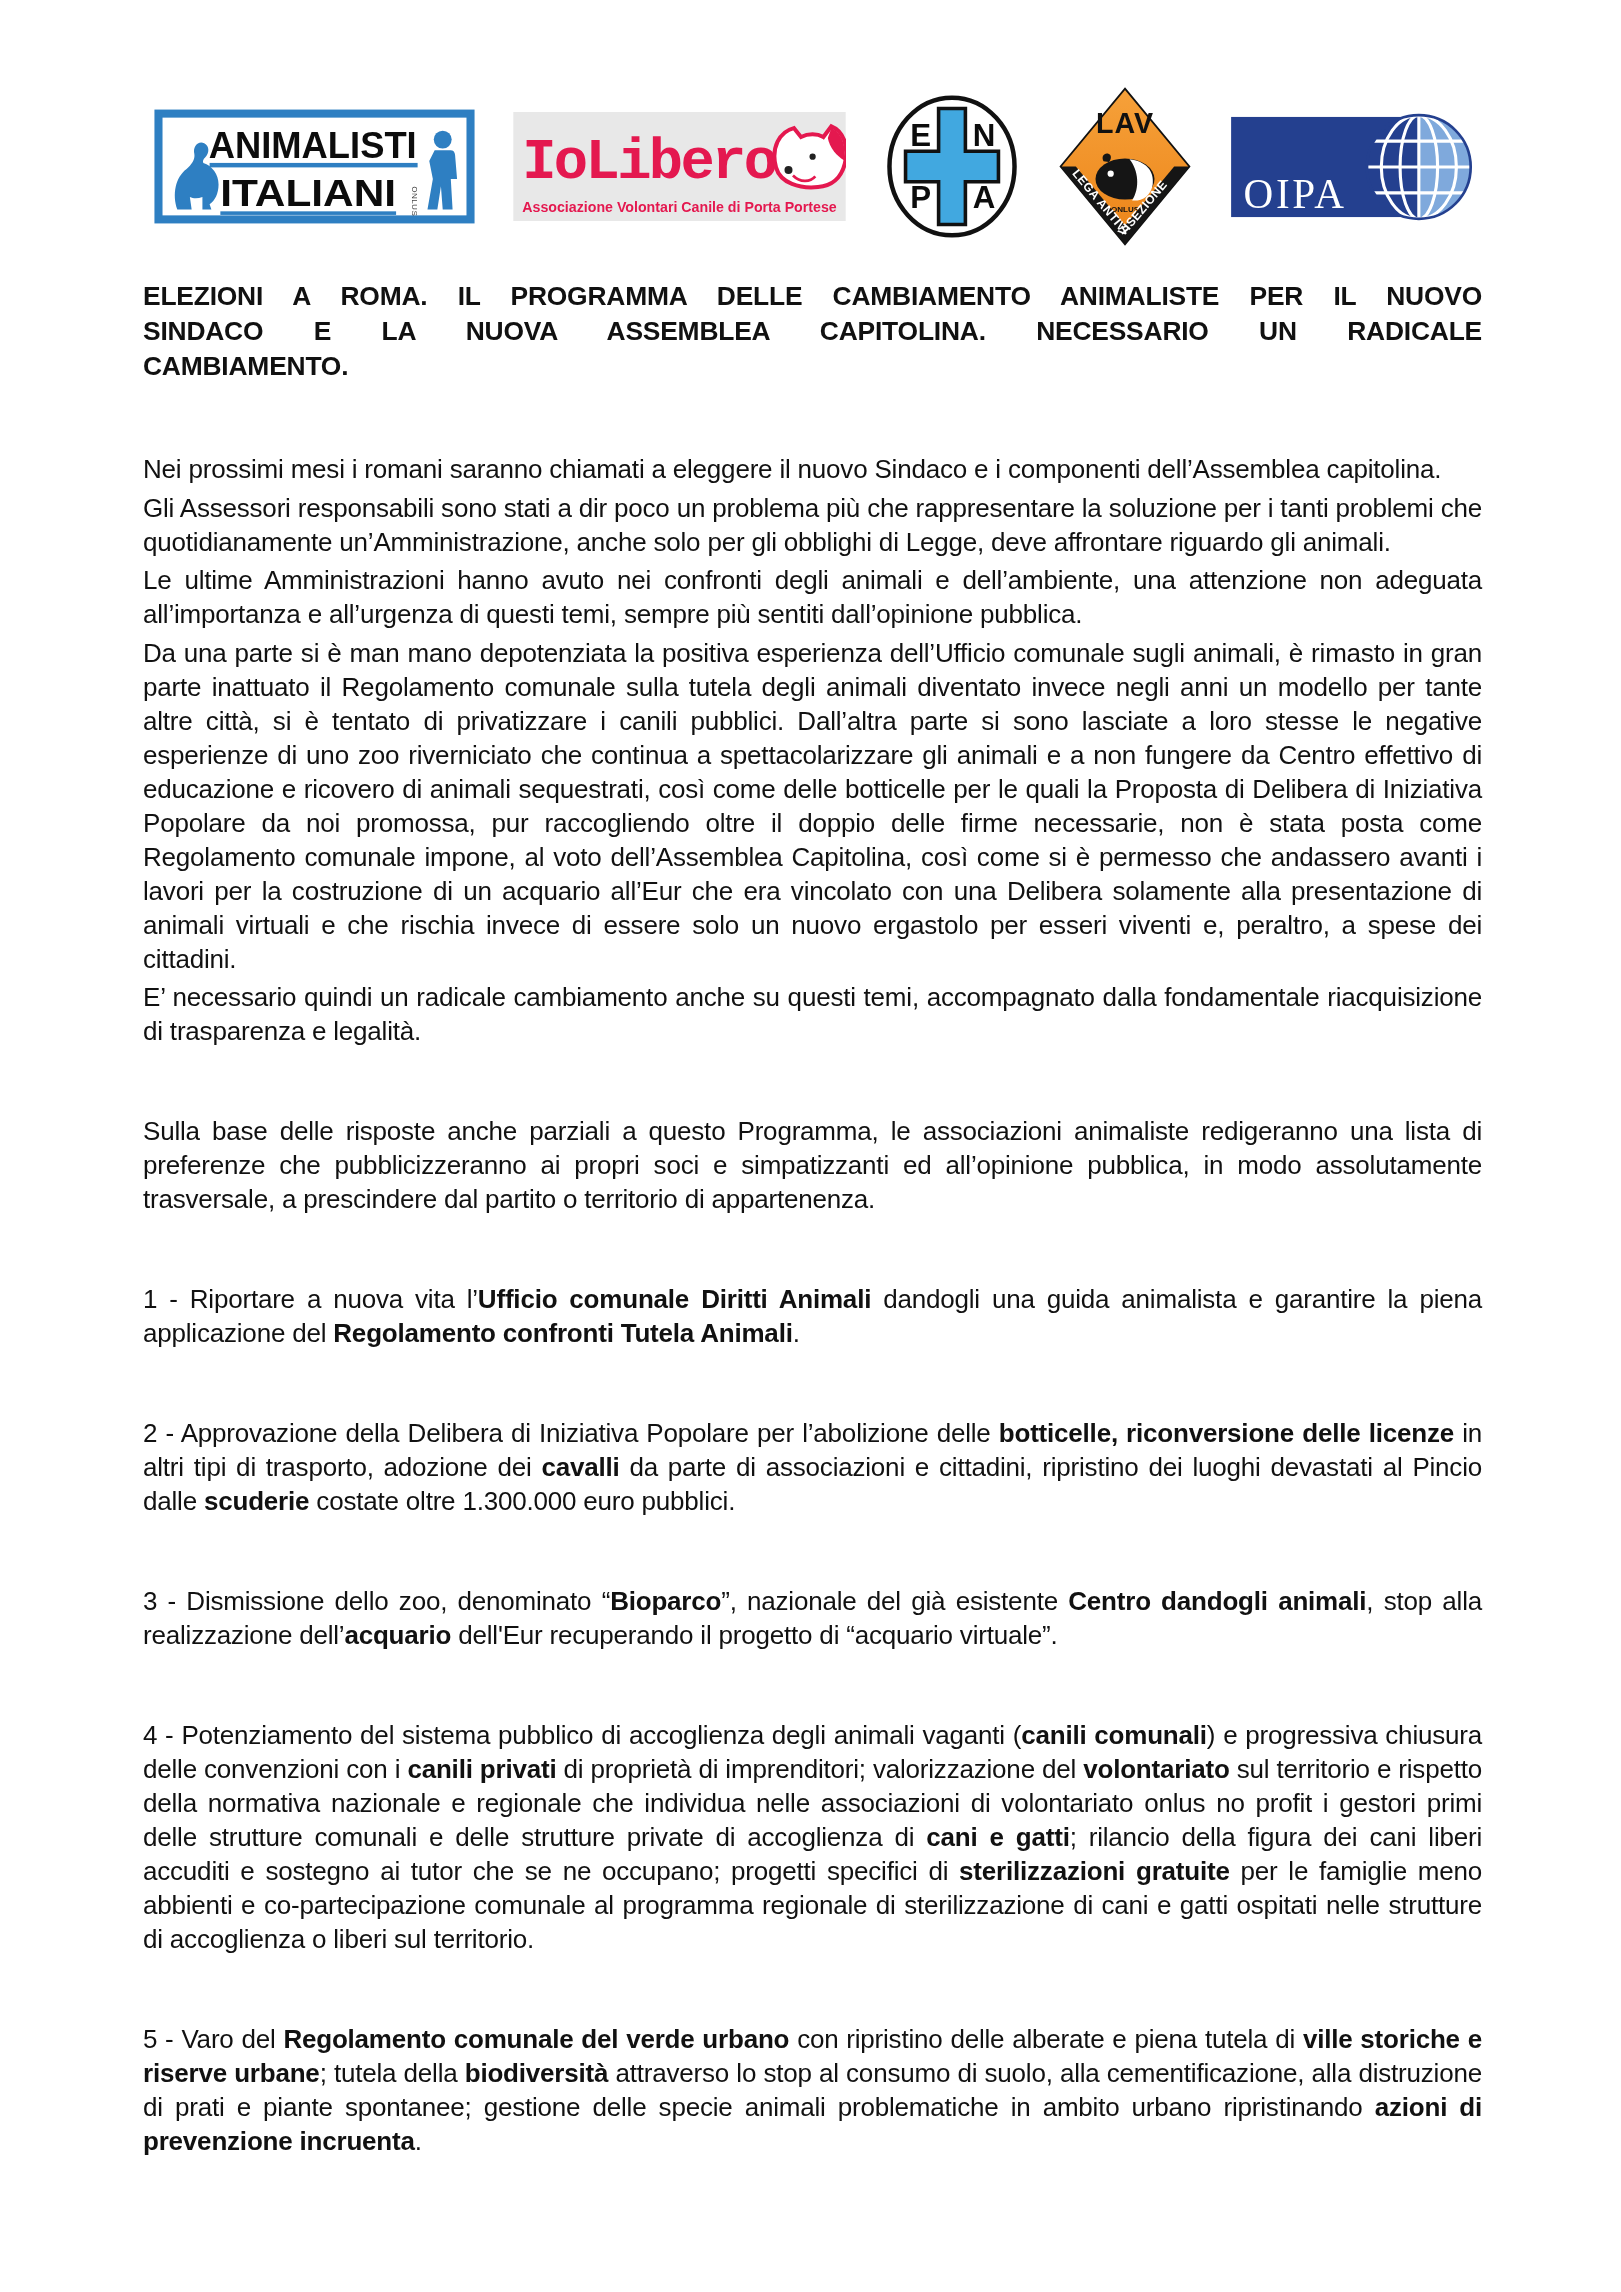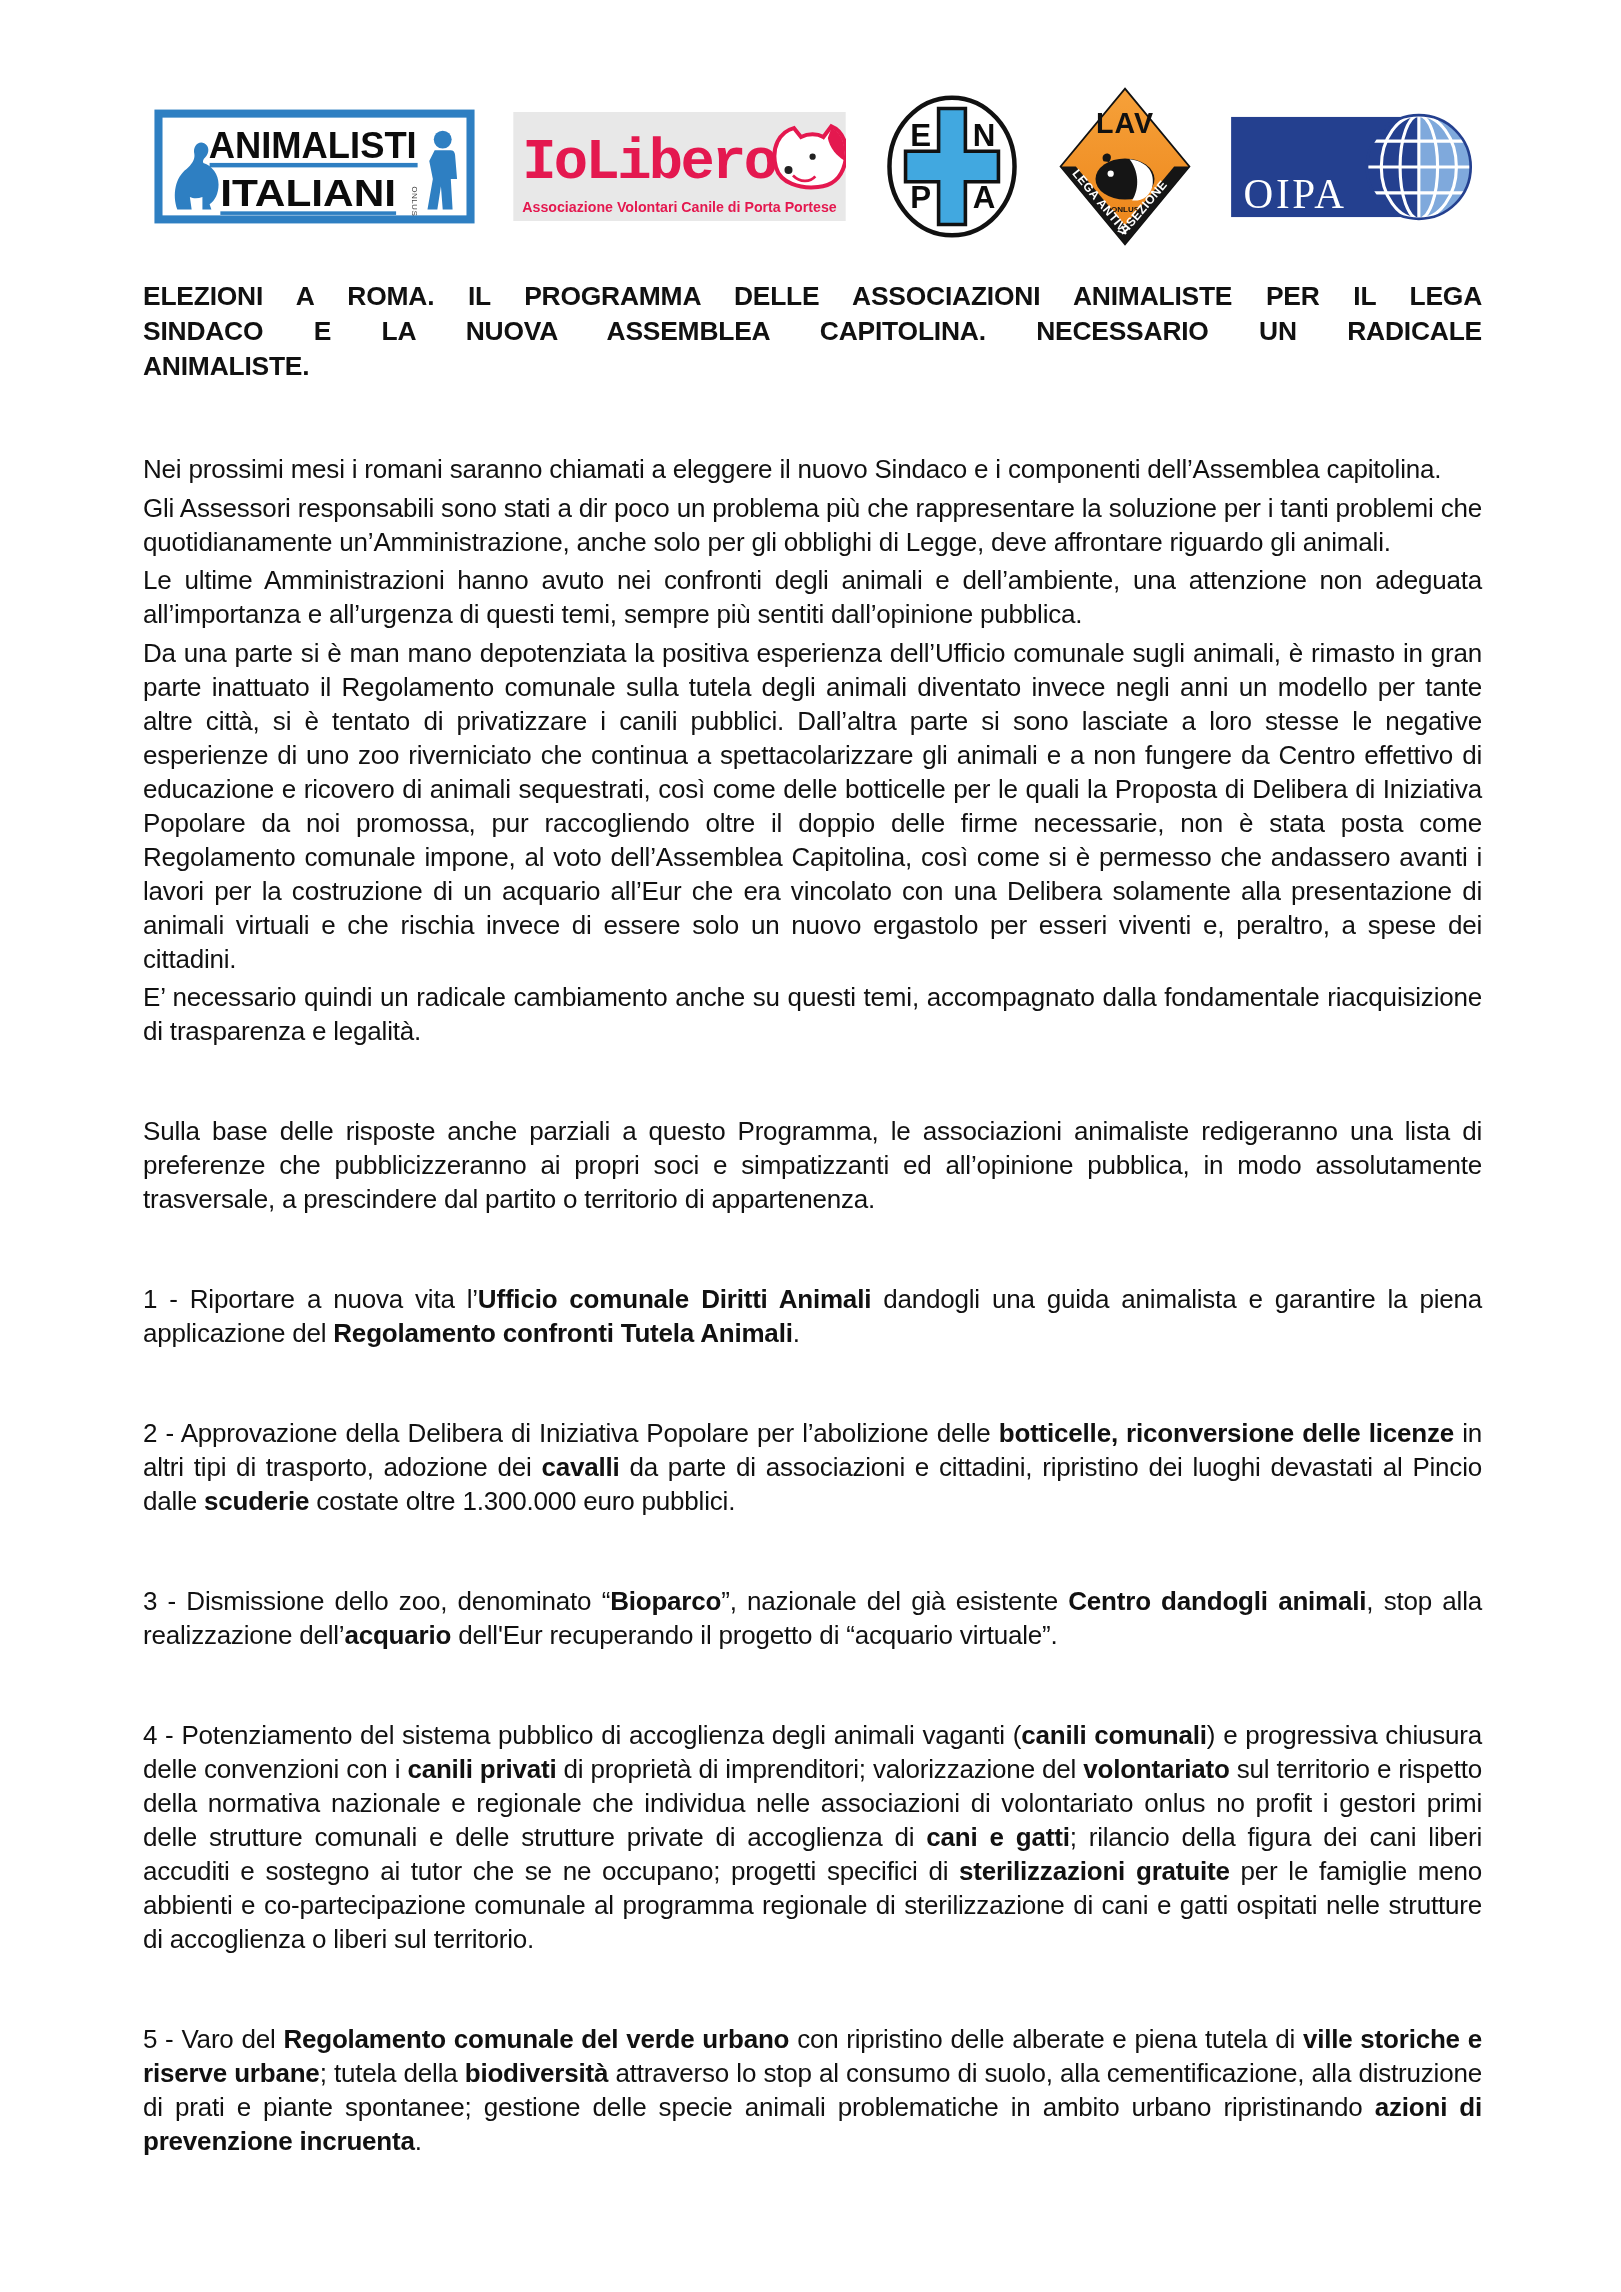--- a/index.html
+++ b/index.html
@@ -121,23 +121,23 @@
         <circle cx="210" cy="66" r="58" fill="none" stroke="var(--oipa-navy)" stroke-width="3"></circle>
       </g>
       <text x="14" y="112" class="serif-text" font-size="46" fill="#ffffff" letter-spacing="3">OIPA</text>
     </svg>
 
   </div>
 
   <section class="content">
 
     <p class="heading">
-      <span class="hline just">ELEZIONI A ROMA. IL PROGRAMMA DELLE ASSOCIAZIONI ANIMALISTE PER IL LEGA</span>
+      <span class="hline just">ELEZIONI A ROMA. IL PROGRAMMA DELLE CAMBIAMENTO ANIMALISTE PER IL NUOVO</span>
       <span class="hline just">SINDACO E LA NUOVA ASSEMBLEA CAPITOLINA. NECESSARIO UN RADICALE</span>
-      <span class="hline">ANIMALISTE.</span>
+      <span class="hline">CAMBIAMENTO.</span>
     </p>
 
     <p class="body first"><span>Nei prossimi mesi i romani saranno chiamati a eleggere il nuovo Sindaco e i componenti dell’Assemblea capitolina.</span></p>
     <p class="body"><span>Gli Assessori responsabili sono stati a dir poco un problema più che rappresentare la soluzione per i tanti problemi che quotidianamente un’Amministrazione, anche solo per gli obblighi di Legge, deve affrontare riguardo gli animali.</span></p>
     <p class="body"><span>Le ultime Amministrazioni hanno avuto nei confronti degli animali e dell’ambiente, una attenzione non adeguata all’importanza e all’urgenza di questi temi, sempre più sentiti dall’opinione pubblica.</span></p>
     <p class="body"><span>Da una parte si è man mano depotenziata la positiva esperienza dell’Ufficio comunale sugli animali, è rimasto in gran parte inattuato il Regolamento comunale sulla tutela degli animali diventato invece negli anni un modello per tante altre città, si è tentato di privatizzare i canili pubblici. Dall’altra parte si sono lasciate a loro stesse le negative esperienze di uno zoo riverniciato che continua a spettacolarizzare gli animali e a non fungere da Centro effettivo di educazione e ricovero di animali sequestrati, così come delle botticelle per le quali la Proposta di Delibera di Iniziativa Popolare da noi promossa, pur raccogliendo oltre il doppio delle firme necessarie, non è stata posta come Regolamento comunale impone, al voto dell’Assemblea Capitolina, così come si è permesso che andassero avanti i lavori per la costruzione di un acquario all’Eur che era vincolato con una Delibera solamente alla presentazione di animali virtuali e che rischia invece di essere solo un nuovo ergastolo per esseri viventi e, peraltro, a spese dei cittadini.</span></p>
     <p class="body"><span>E’ necessario quindi un radicale cambiamento anche su questi temi, accompagnato dalla fondamentale riacquisizione di trasparenza e legalità.</span></p>
 
     <p class="body gap"><span>Sulla base delle risposte anche parziali a questo Programma, le associazioni animaliste redigeranno una lista di preferenze che pubblicizzeranno ai propri soci e simpatizzanti ed all’opinione pubblica, in modo assolutamente trasversale, a prescindere dal partito o territorio di appartenenza.</span></p>
 

